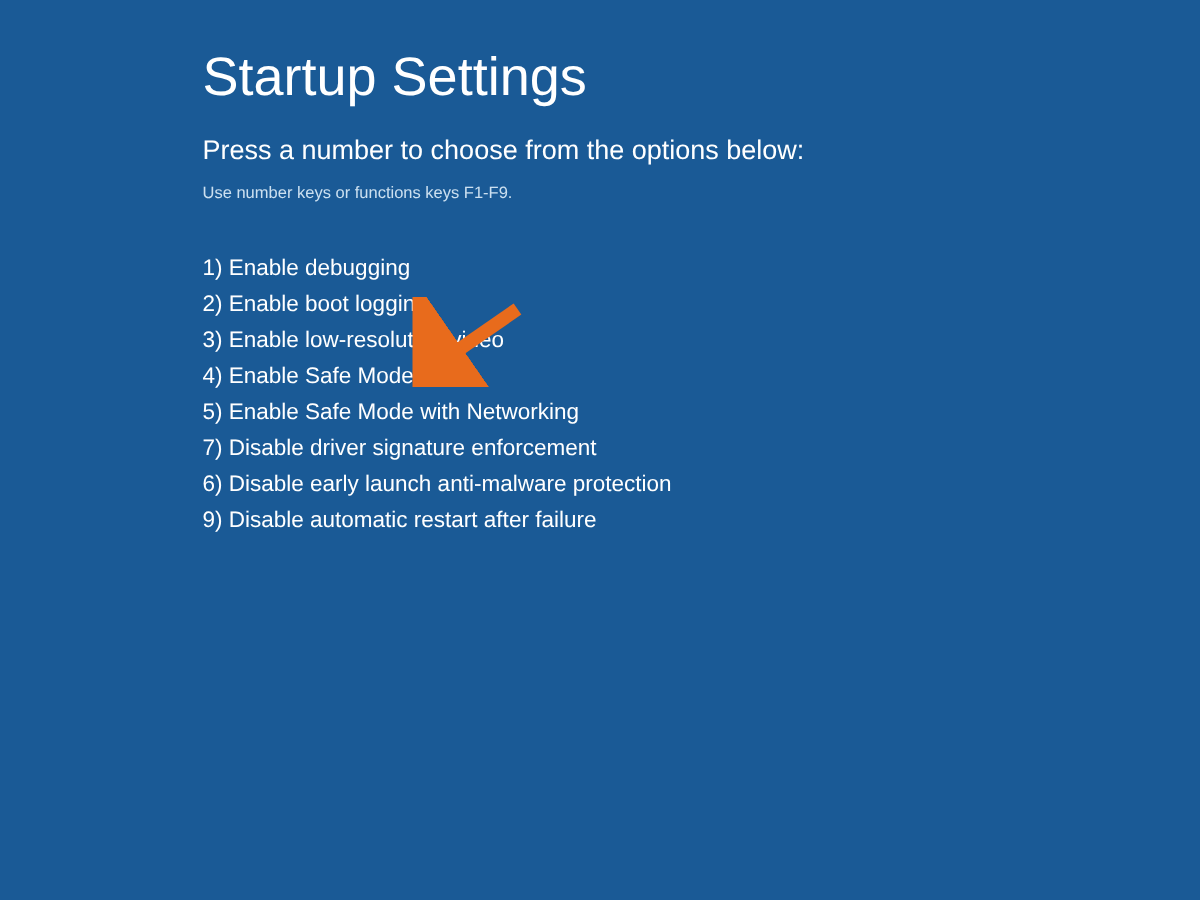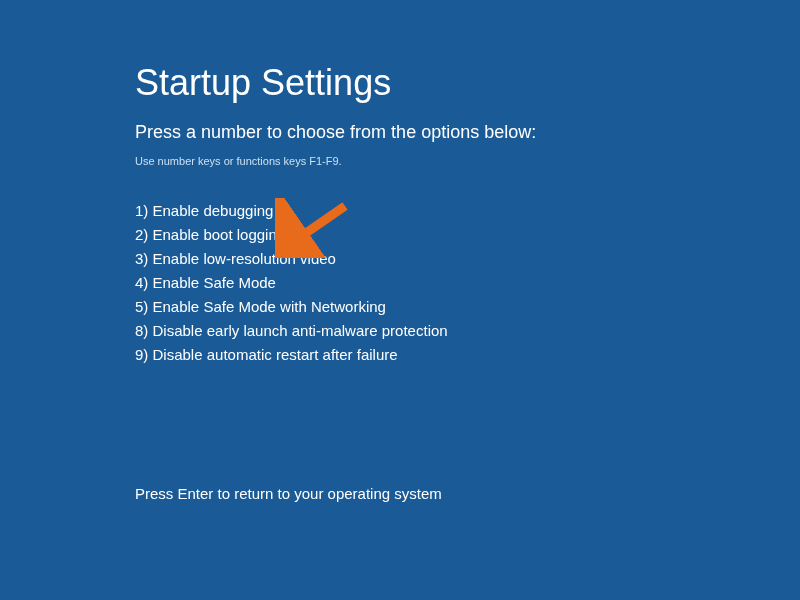--- a/index.html
+++ b/index.html
@@ -16,21 +16,20 @@
       overflow: hidden;
       position: relative;
     }
     .container {
       padding: 30px 0 0 135px;
     }
     .title {
       font-size: 36px;
       font-weight: 300;
       margin-bottom: 18px;
-      margin-top: 32px;
     }
     .subtitle {
       font-size: 18px;
       font-weight: 400;
       margin-bottom: 12px;
     }
     .hint {
       font-size: 11px;
       font-weight: 400;
       color: #cce0f0;
@@ -63,24 +62,24 @@
 <div class="container">
   <h1 class="title">Startup Settings</h1>
   <p class="subtitle">Press a number to choose from the options below:</p>
   <p class="hint">Use number keys or functions keys F1-F9.</p>
   <ul class="options">
     <li>1) Enable debugging</li>
     <li>2) Enable boot logging</li>
     <li>3) Enable low-resolution video</li>
     <li>4) Enable Safe Mode</li>
     <li>5) Enable Safe Mode with Networking</li>
-    <li>8) Disable early launch anti-malware protection</li>
+    <li>7) Disable driver signature enforcement</li>
+    <li>6) Disable early launch anti-malware protection</li>
     <li>9) Disable automatic restart after failure</li>
   </ul>
-  <p class="footer-text">Press Enter to return to your operating system</p>
 </div>
 
 <svg class="annotation-arrow" width="80" height="60" viewBox="0 0 80 60">
   <defs>
     <marker id="arrowhead" markerWidth="12" markerHeight="12" refX="2" refY="6" orient="auto">
       <polygon points="0 0, 12 6, 0 12" fill="#e86b1c"></polygon>
     </marker>
   </defs>
   <line x1="70" y1="8" x2="18" y2="44" stroke="#e86b1c" stroke-width="9" marker-end="url(#arrowhead)"></line>
 </svg>

